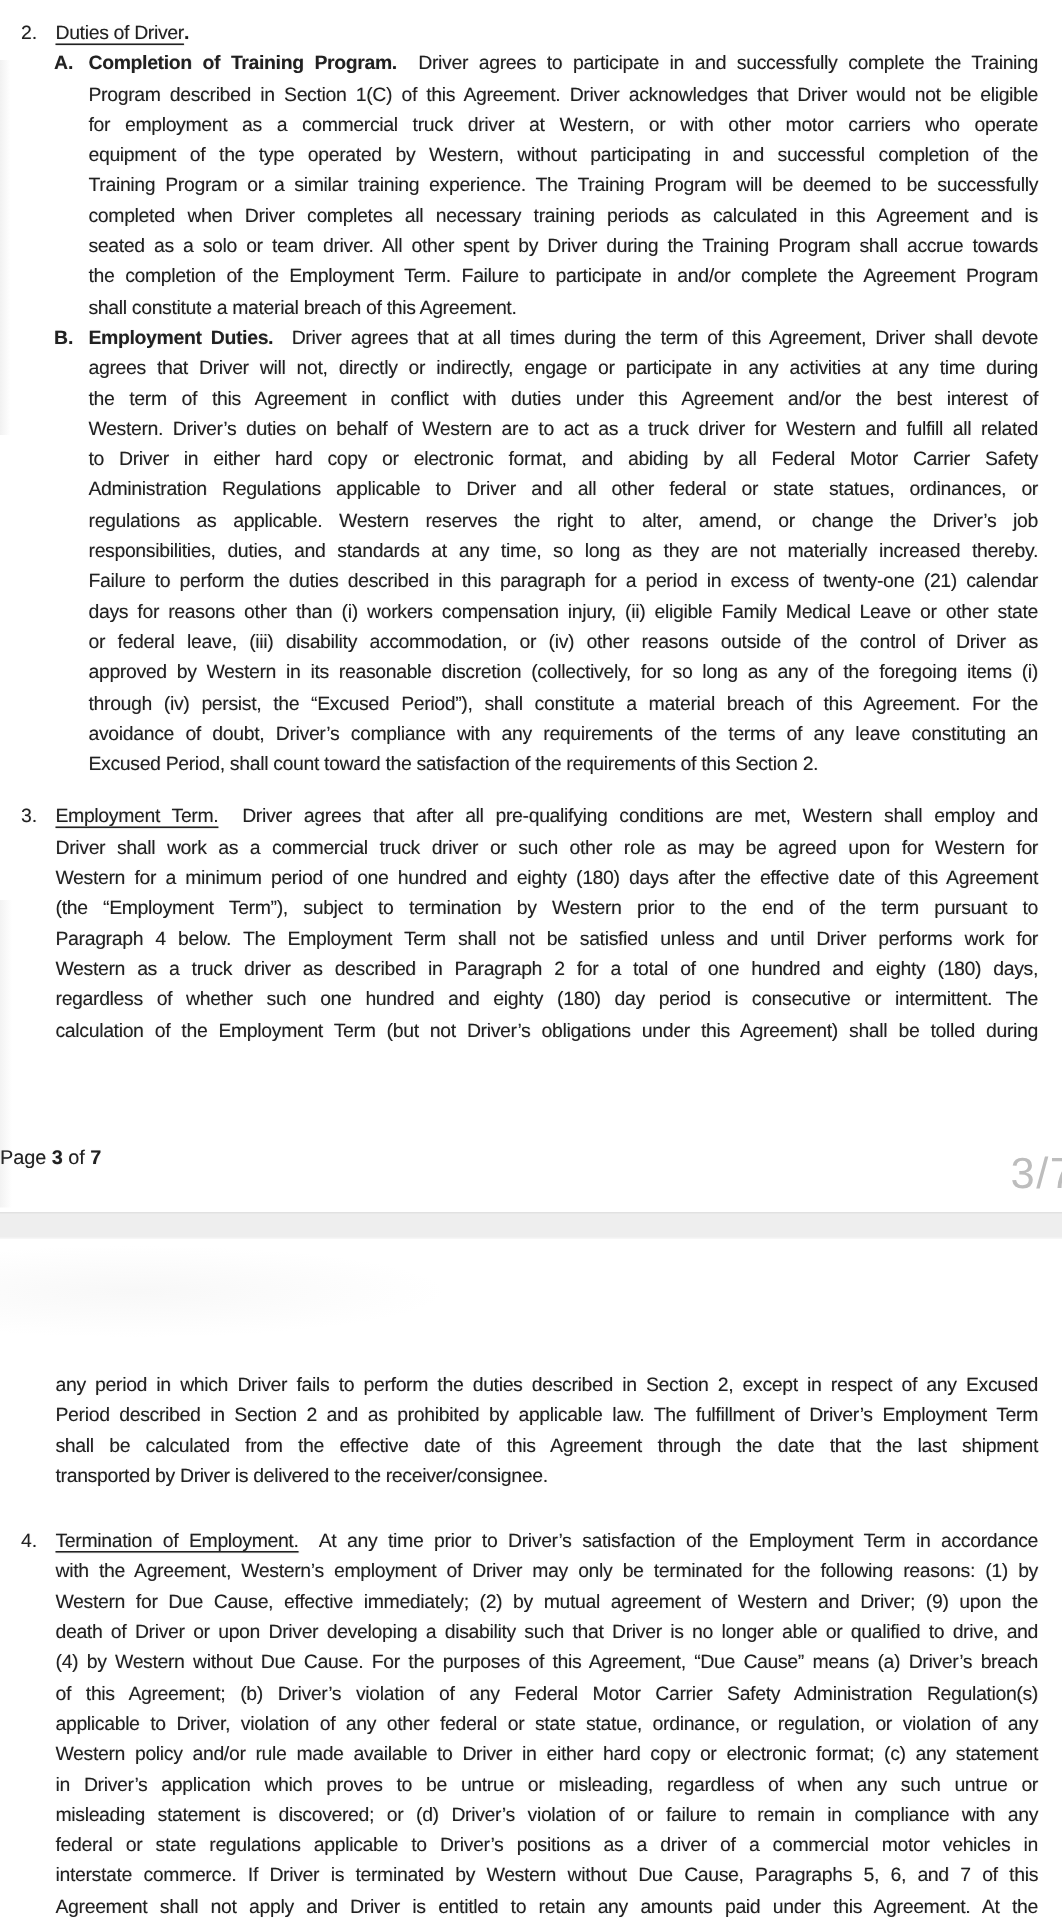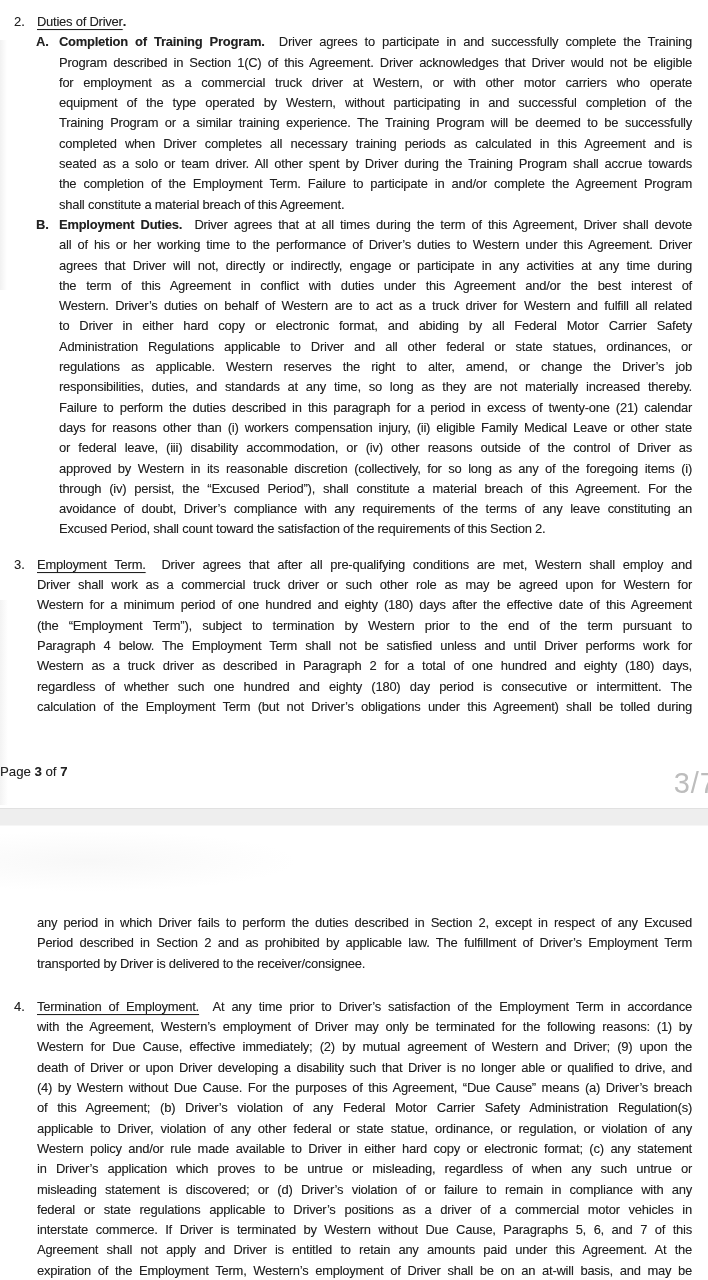--- a/index.html
+++ b/index.html
@@ -76,21 +76,20 @@
         <div class="jline">equipment of the type operated by Western, without participating in and successful completion of the</div>
         <div class="jline">Training Program or a similar training experience.  The Training Program will be deemed to be successfully</div>
         <div class="jline">completed when Driver completes all necessary training periods as calculated in this Agreement and is</div>
         <div class="jline">seated as a solo or team driver.  All other spent by Driver during the Training Program shall accrue towards</div>
         <div class="jline">the completion of the Employment Term.  Failure to participate in and/or complete the Agreement Program</div>
         <div class="jline last">shall constitute a material breach of this Agreement.</div>
       </div>
     <div class="block b-l2" id="sec2b">
         <span class="marker">B.</span>
         <div class="jline"><span class="head-bold">Employment Duties.</span>&nbsp; Driver agrees that at all times during the term of this Agreement, Driver shall devote</div>
-        <div class="jline">all of his or her working time to the performance of Driver’s duties to Western under this Agreement. Driver</div>
         <div class="jline">agrees that Driver will not, directly or indirectly, engage or participate in any activities at any time during</div>
         <div class="jline">the term of this Agreement in conflict with duties under this Agreement and/or the best interest of</div>
         <div class="jline">Western.  Driver’s duties on behalf of Western are to act as a truck driver for Western and fulfill all related</div>
         <div class="jline">to Driver in either hard copy or electronic format, and abiding by all Federal Motor Carrier Safety</div>
         <div class="jline">Administration Regulations applicable to Driver and all other federal or state statues, ordinances, or</div>
         <div class="jline">regulations as applicable.  Western reserves the right to alter, amend, or change the Driver’s job</div>
         <div class="jline">responsibilities, duties, and standards at any time, so long as they are not materially increased thereby.</div>
         <div class="jline">Failure to perform the duties described in this paragraph for a period in excess of twenty-one (21) calendar</div>
         <div class="jline">days for reasons other than (i) workers compensation injury, (ii) eligible Family Medical Leave or other state</div>
         <div class="jline">or federal leave, (iii) disability accommodation, or (iv) other reasons outside of the control of Driver as</div>
@@ -118,20 +117,21 @@
       <span class="num">7</span>
     </div>
   </div>
 
   <div class="page-gap"></div>
 
   <div class="page" id="page4">
     <div class="block b-l1" id="cont">
         <div class="jline">any period in which Driver fails to perform the duties described in Section 2, except in respect of any Excused</div>
         <div class="jline">Period described in Section 2 and as prohibited by applicable law.  The fulfillment of Driver’s Employment Term</div>
+        <div class="jline">shall be calculated from the effective date of this Agreement through the date that the last shipment</div>
         <div class="jline last">transported by Driver is delivered to the receiver/consignee.</div>
       </div>
     <div class="block b-l1" id="sec4">
         <span class="marker">4.</span>
         <div class="jline"><span class="head-bu">Termination of Employment.</span>&nbsp; At any time prior to Driver’s satisfaction of the Employment Term in accordance</div>
         <div class="jline">with the Agreement, Western’s employment of Driver may only be terminated for the following reasons: (1) by</div>
         <div class="jline">Western for Due Cause, effective immediately; (2) by mutual agreement of Western and Driver; (9) upon the</div>
         <div class="jline">death of Driver or upon Driver developing a disability such that Driver is no longer able or qualified to drive, and</div>
         <div class="jline">(4) by Western without Due Cause. For the purposes of this Agreement, “Due Cause” means (a) Driver’s breach</div>
         <div class="jline">of this Agreement; (b) Driver’s violation of any Federal Motor Carrier Safety Administration Regulation(s)</div>

